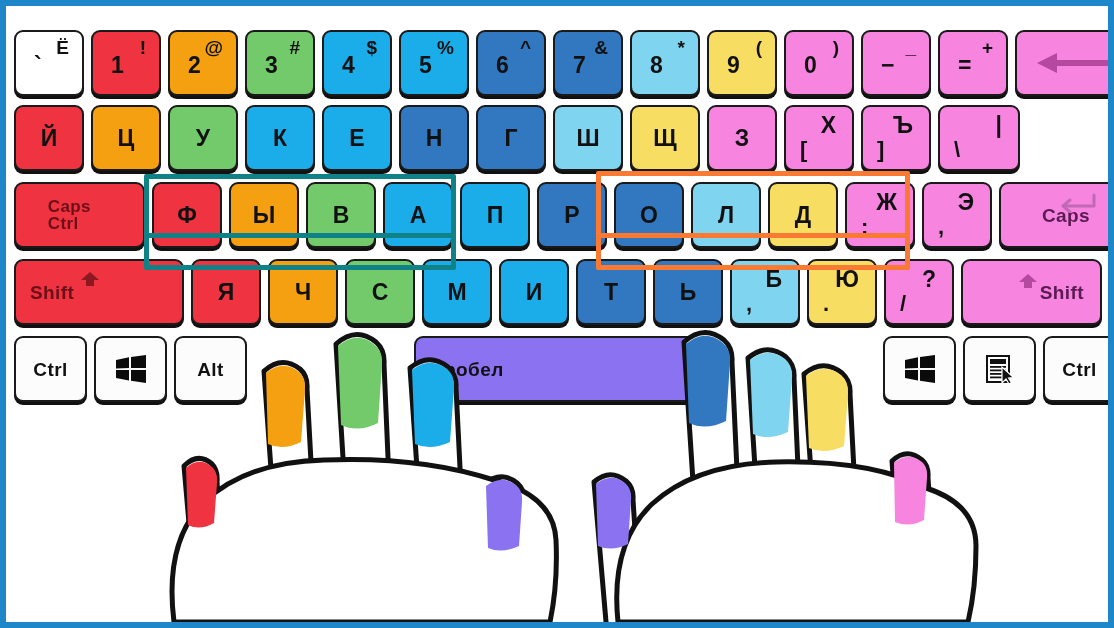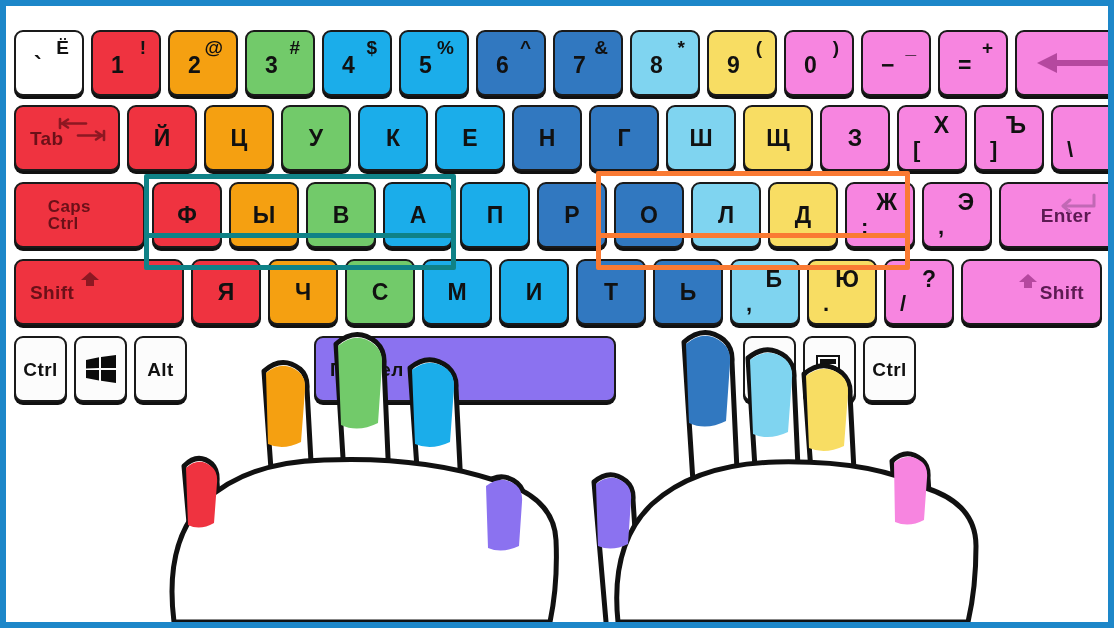--- a/index.html
+++ b/index.html
@@ -60,21 +60,21 @@
     user-select: none;
   }
   .key.u1   { width: 70px; }
   .key.tab  { width: 106px; }
   .key.caps { width: 131px; }
   .key.lshift { width: 170px; }
   .key.rshift { width: 141px; }
   .key.enter  { width: 134px; }
   .key.bksp   { width: 117px; }
   .key.bsl    { width: 82px; }
-  .key.mod    { width: 53px; }
+  .key.mod    { width: 73px; }
   .key.space  { width: 302px; }
 
   
   .key .legend-main {
     position: absolute;
     left: 50%;
     top: 50%;
     transform: translate(-50%, -50%);
     line-height: 1;
   }
@@ -237,33 +237,20 @@
         <div class="key bksp" style="background: rgb(247, 133, 224);">
           <svg class="glyph bksp-arrow" viewBox="0 0 78 22">
             <g fill="#b5489f">
               <rect x="16" y="8" width="60" height="6"></rect>
               <path d="M2 11 L22 1 L22 21 Z"></path>
             </g>
           </svg>
         </div>
       </div>
       <div class="krow r1">
-        <div class="key tab word wordleft" style="background: rgb(239, 51, 64); color: rgb(107, 16, 24);">
-          <span class="legend-main">Tab</span>
-          <svg class="glyph tab-arrows" viewBox="0 0 52 26">
-            <g stroke="#8c1822" stroke-width="2.6" fill="none" stroke-linecap="round">
-              <path d="M4 2 v9"></path>
-              <path d="M6 6.5 H30"></path>
-              <path d="M6 6.5 l6 -4 M6 6.5 l6 4"></path>
-              <path d="M48 14 v9"></path>
-              <path d="M46 18.5 H22"></path>
-              <path d="M46 18.5 l-6 -4 M46 18.5 l-6 4"></path>
-            </g>
-          </svg>
-        </div>
         <div class="key u1" style="background: rgb(239, 51, 64);">
           <span class="legend-main">Й</span>
         </div>
         <div class="key u1" style="background: rgb(245, 160, 17);">
           <span class="legend-main">Ц</span>
         </div>
         <div class="key u1" style="background: rgb(114, 202, 106);">
           <span class="legend-main">У</span>
         </div>
         <div class="key u1" style="background: rgb(27, 173, 234);">
@@ -333,21 +320,21 @@
         </div>
         <div class="key u1 corner" style="background: rgb(247, 133, 224);">
           <span class="legend-main">;</span>
           <span class="legend-sub">Ж</span>
         </div>
         <div class="key u1 corner" style="background: rgb(247, 133, 224);">
           <span class="legend-main">,</span>
           <span class="legend-sub">Э</span>
         </div>
         <div class="key enter word" style="background: rgb(247, 133, 224); color: rgb(92, 26, 82);">
-          <span class="legend-main">Enter</span>
+          <span class="legend-main">Caps</span>
           <svg class="glyph enter-ret" viewBox="0 0 40 20">
             <g stroke="#c169b5" stroke-width="3" fill="none" stroke-linecap="round" stroke-linejoin="round">
               <path d="M37 2 V13 H7"></path>
               <path d="M13 7 L6 13 L13 19"></path>
             </g>
           </svg>
         </div>
       </div>
       <div class="krow r3">
         <div class="key lshift word wordleft" style="background: rgb(239, 51, 64); color: rgb(107, 16, 24);">

